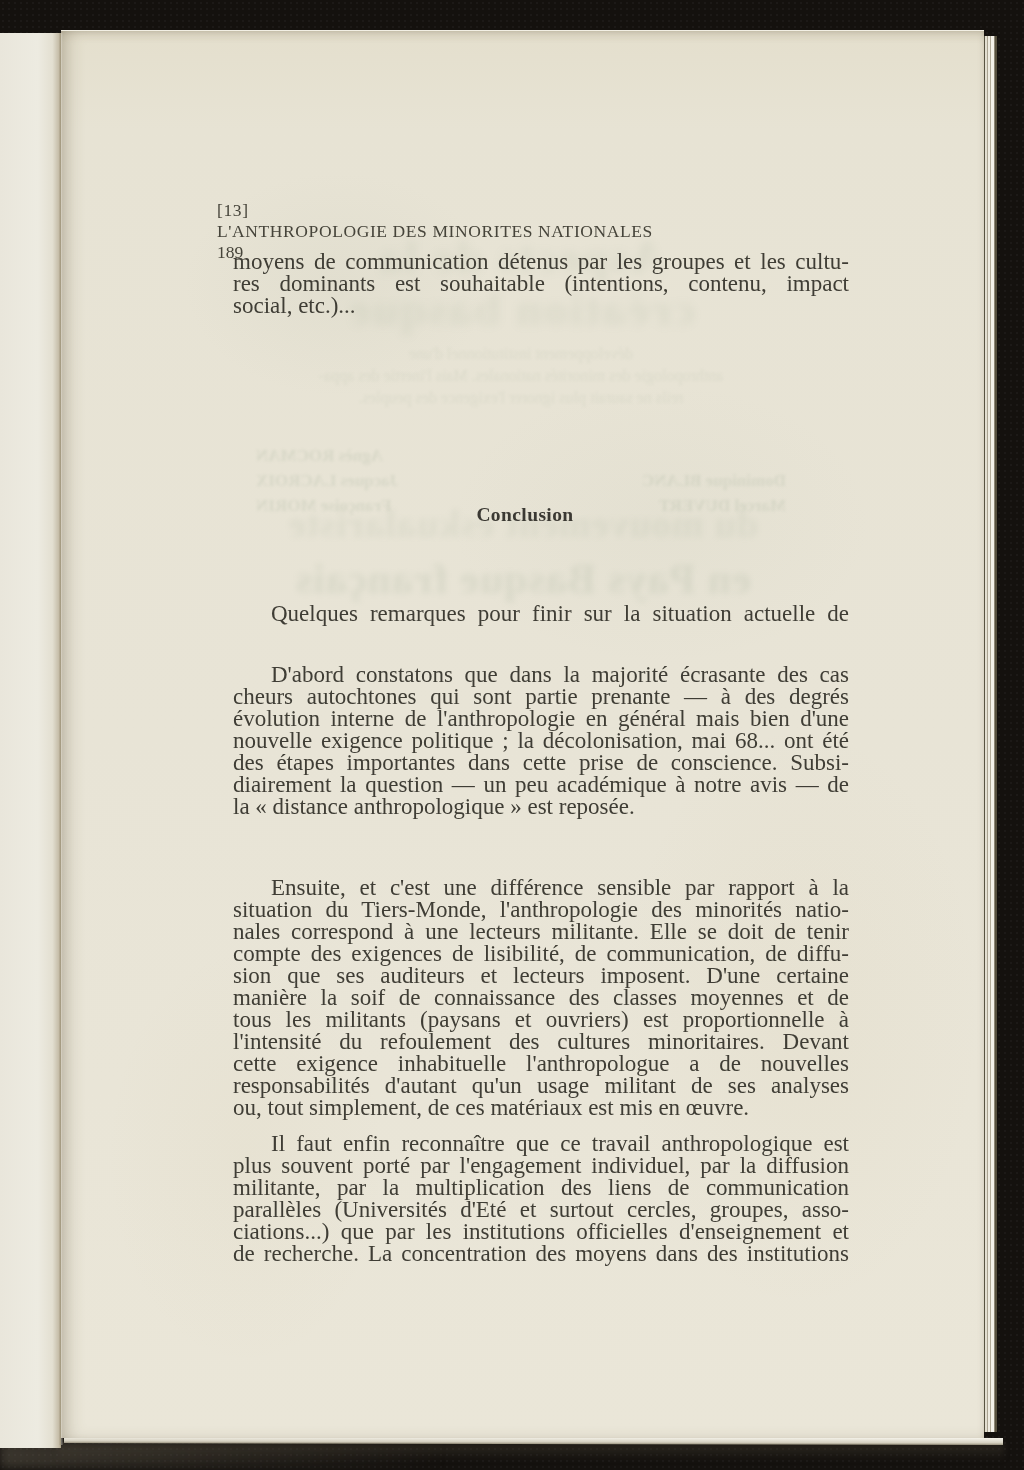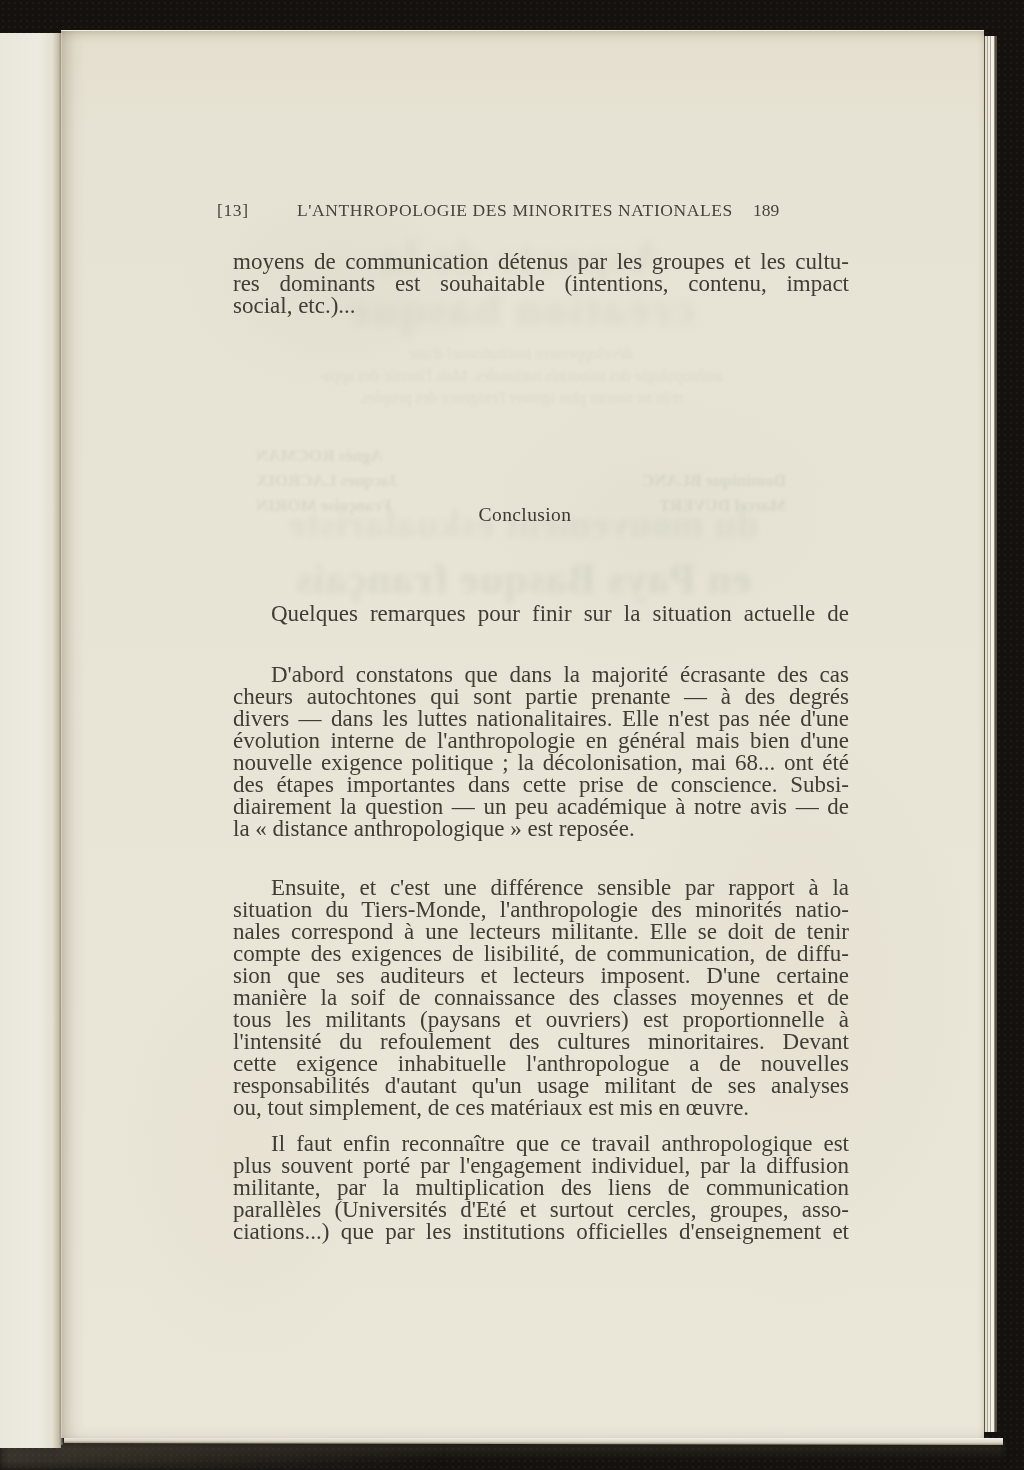--- a/index.html
+++ b/index.html
@@ -76,29 +76,29 @@
     opacity:.16;filter:blur(1.8px)}
   .g-names .grow{display:flex;justify-content:space-between}
   .g-sub{top:471px;left:62px;width:800px;font-size:38px;opacity:.11;
     filter:blur(3.2px);text-align:center;letter-spacing:1px}
   .g-title{top:524px;left:112px;width:700px;font-size:42px;opacity:.15;
     filter:blur(3px);text-align:center;letter-spacing:1px}
 
   
   .header-row{
     position:absolute;left:156px;top:169px;width:616px;display:flex;align-items:baseline;
-    font-size:17.5px;color:#46443a;letter-spacing:.6px;
+    font-size:17.5px;color:#46443a;letter-spacing:.6px;flex-direction:column;
   }
   .folio{width:80px}
   .running{flex:1;text-align:left}
   .pageno{width:80px;letter-spacing:0}
 
   .heading{
     position:absolute;left:156px;top:473px;width:616px;text-align:center;
-    font-weight:normal;font-size:19.5px;color:#3b3933;letter-spacing:.4px;
+    font-weight:bold;font-size:19.5px;color:#3b3933;letter-spacing:.4px;
   }
   .para{
     position:absolute;left:172px;width:616px;
     font-size:23px;line-height:22px;color:#3f3d35;
   }
   .para .line{text-align:justify;text-align-last:justify;white-space:normal}
   .para .line.ind{text-indent:38px}
   .para .line.endl{text-align-last:left}
   .pa{top:220px}.pb{top:572px}.pc{top:633px}.pd{top:846px}.pe{top:1102px}
 </style>
@@ -156,21 +156,20 @@
       </div>
 
     <div class="heading">Conclusion</div>
 
     <div class="para pb">
         <div class="line ind">Quelques remarques pour finir sur la situation actuelle de</div>
       </div>
     <div class="para pc">
         <div class="line ind">D'abord constatons que dans la majorité écrasante des cas</div>
         <div class="line">cheurs autochtones qui sont partie prenante — à des degrés</div>
-        <div class="line">divers — dans les luttes nationalitaires. Elle n'est pas née d'une</div>
         <div class="line">évolution interne de l'anthropologie en général mais bien d'une</div>
         <div class="line">nouvelle exigence politique ; la décolonisation, mai 68... ont été</div>
         <div class="line">des étapes importantes dans cette prise de conscience. Subsi-</div>
         <div class="line">diairement la question — un peu académique à notre avis — de</div>
         <div class="line endl">la « distance anthropologique » est reposée.</div>
       </div>
     <div class="para pd">
         <div class="line ind">Ensuite, et c'est une différence sensible par rapport à la</div>
         <div class="line">situation du Tiers-Monde, l'anthropologie des minorités natio-</div>
         <div class="line">nales correspond à une lecteurs militante. Elle se doit de tenir</div>
@@ -182,18 +181,19 @@
         <div class="line">cette exigence inhabituelle l'anthropologue a de nouvelles</div>
         <div class="line">responsabilités d'autant qu'un usage militant de ses analyses</div>
         <div class="line endl">ou, tout simplement, de ces matériaux est mis en œuvre.</div>
       </div>
     <div class="para pe">
         <div class="line ind">Il faut enfin reconnaître que ce travail anthropologique est</div>
         <div class="line">plus souvent porté par l'engagement individuel, par la diffusion</div>
         <div class="line">militante, par la multiplication des liens de communication</div>
         <div class="line">parallèles (Universités d'Eté et surtout cercles, groupes, asso-</div>
         <div class="line">ciations...) que par les institutions officielles d'enseignement et</div>
+        <div class="line">de recherche. La concentration des moyens dans des institutions</div>
       </div>
 
   </div>
 
   <div class="crease"></div>
 </div>
 
 </body></html>

